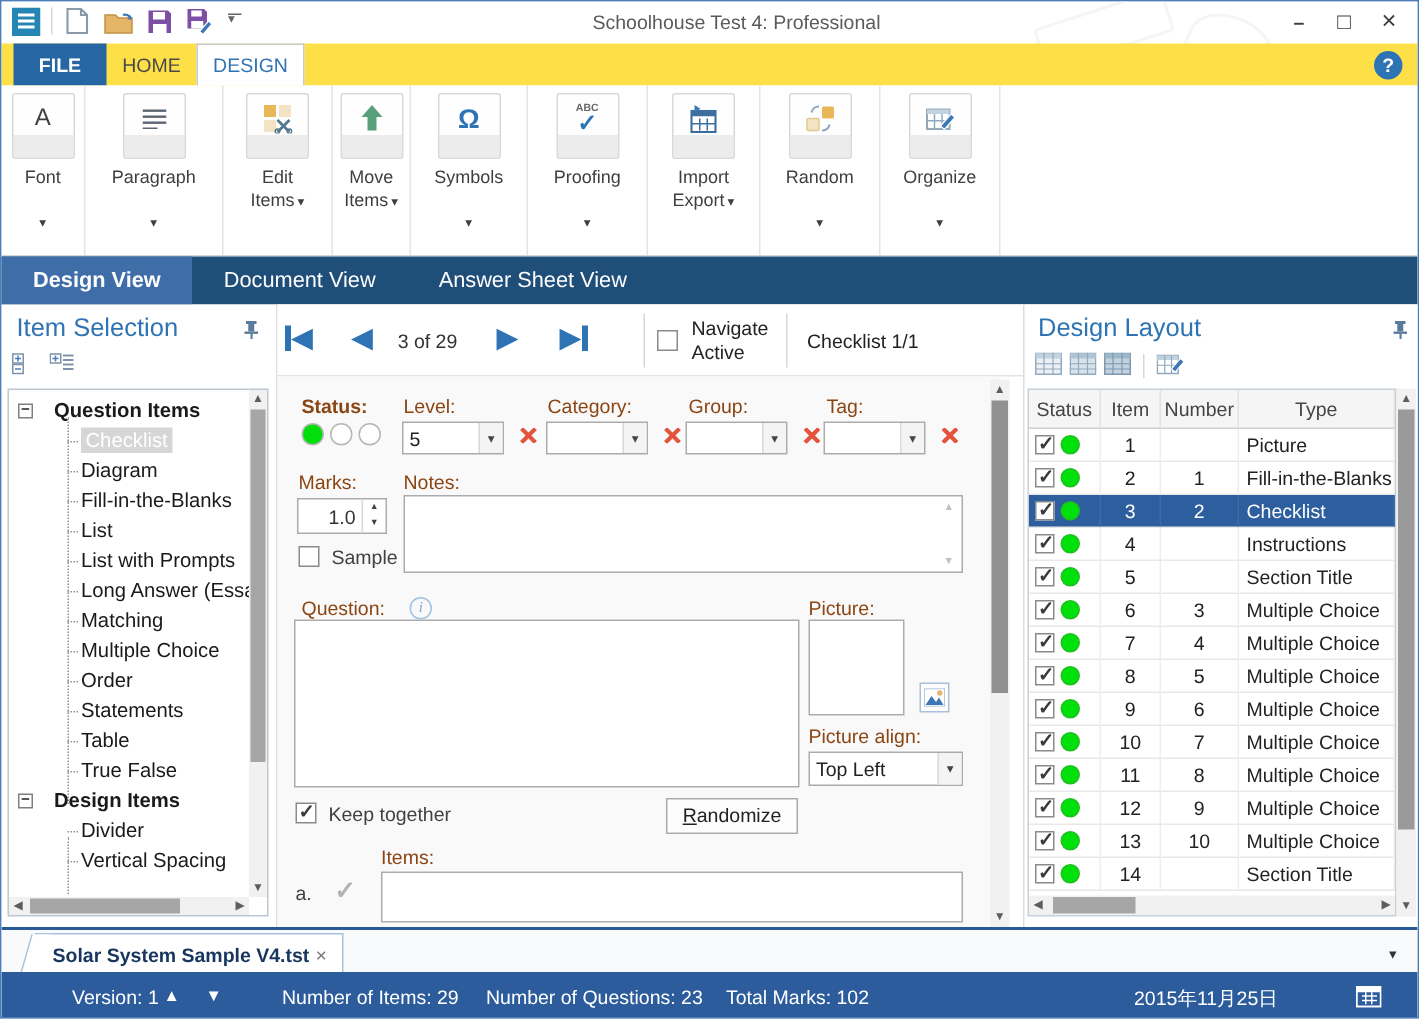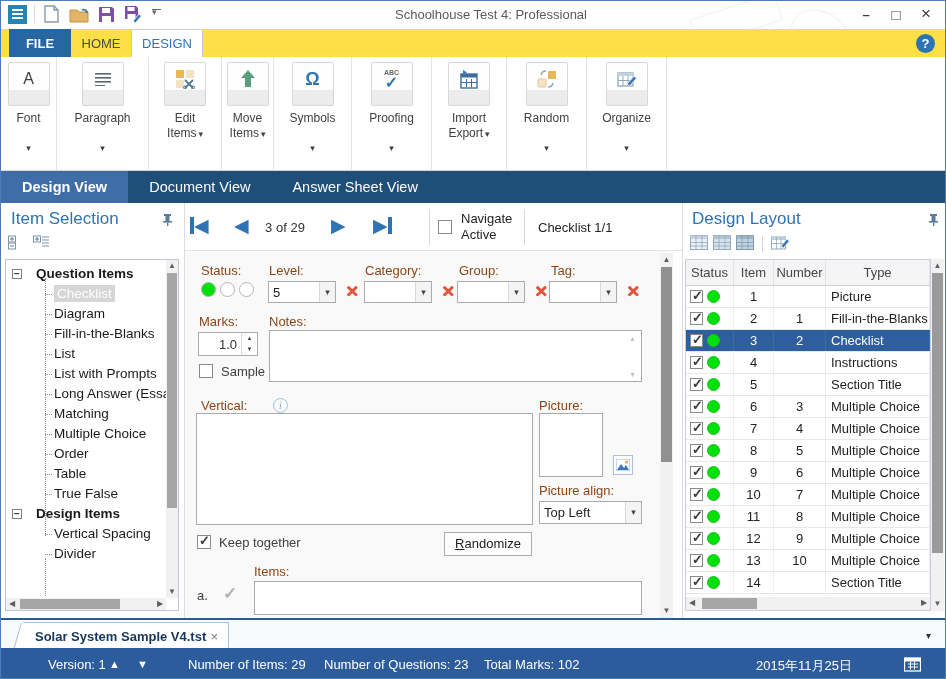--- a/index.html
+++ b/index.html
@@ -396,25 +396,26 @@
         <div class="tree-row branch"><span class="expander"></span><span class="tlabel">Question Items</span></div>
             <div class="tree-row leaf selected"><span class="tlabel">Checklist</span></div>
             <div class="tree-row leaf"><span class="tlabel">Diagram</span></div>
             <div class="tree-row leaf"><span class="tlabel">Fill-in-the-Blanks</span></div>
             <div class="tree-row leaf"><span class="tlabel">List</span></div>
             <div class="tree-row leaf"><span class="tlabel">List with Prompts</span></div>
             <div class="tree-row leaf"><span class="tlabel">Long Answer (Essay)</span></div>
             <div class="tree-row leaf"><span class="tlabel">Matching</span></div>
             <div class="tree-row leaf"><span class="tlabel">Multiple Choice</span></div>
             <div class="tree-row leaf"><span class="tlabel">Order</span></div>
+            <div class="tree-row leaf"><span class="tlabel">Statements</span></div>
             <div class="tree-row leaf"><span class="tlabel">Table</span></div>
             <div class="tree-row leaf"><span class="tlabel">True False</span></div>
             <div class="tree-row branch"><span class="expander"></span><span class="tlabel">Design Items</span></div>
+            <div class="tree-row leaf"><span class="tlabel">Divider</span></div>
             <div class="tree-row leaf"><span class="tlabel">Vertical Spacing</span></div>
-            <div class="tree-row leaf"><span class="tlabel">Divider</span></div>
           </div>
         <div class="sb-v" style="right:0;top:0;width:12px;height:338px;">
           <span class="sb-arr up" style="top:1px;"></span>
           <div class="sb-thumb" style="left:1px;right:1px;top:13px;height:235px;"></div>
           <span class="sb-arr down" style="bottom:1px;"></span>
         </div>
         <div class="sb-h" style="left:0;bottom:0;height:12px;right:12px;">
           <span class="sb-arr left" style="left:0;"></span>
           <div class="sb-thumb" style="top:1px;bottom:1px;left:14px;width:100px;"></div>
           <span class="sb-arr right" style="right:0;"></span>
@@ -441,21 +442,21 @@
           </div>
         <div class="vsep" style="left:244px;"></div>
         <span class="cb navactive-cb"></span>
         <div class="navactive-lb">Navigate Active</div>
         <div class="vsep" style="left:339px;"></div>
         <div class="navctx">Checklist  1/1</div>
       </div>
 
       <div class="form">
 
-        <span class="flabel" style="left:16px;top:12px;">Status:</span>
+        <span class="flabel" style="left:16px;top:12px;font-weight:bold;">Status:</span>
         <span class="radio on" style="left:16px;top:31px;"></span>
         <span class="radio" style="left:35px;top:31px;"></span>
         <span class="radio" style="left:54px;top:31px;"></span>
 
         <span class="flabel" style="left:84px;top:12px;">Level:</span>
         <div class="combo" style="left:83px;top:30px;width:68px;">
             <span class="val">5</span>
             <span class="drop"></span>
           </div>
         <span class="xbtn" style="left:158px;top:30px;"></span>
@@ -490,21 +491,21 @@
             </span>
         </div>
         <span class="cb" style="position:absolute;left:14px;top:113px;"></span>
         <span class="dlabel" style="left:36px;top:113px;">Sample</span>
 
         <span class="flabel" style="left:84px;top:63px;">Notes:</span>
         <div class="txtarea" style="left:84px;top:79px;width:373px;height:52px;"><span></span></div>
         <span class="mini-arr up" style="left:444px;top:84px;"></span>
         <span class="mini-arr dn" style="left:444px;top:120px;"></span>
 
-        <span class="flabel" style="left:16px;top:147px;">Vertical:</span>
+        <span class="flabel" style="left:16px;top:147px;">Question:</span>
         <span class="infoic" style="left:88px;top:147px;"></span>
         <div class="txtarea" style="left:11px;top:162px;width:337px;height:112px;"><span></span></div>
 
         <span class="flabel" style="left:354px;top:147px;">Picture:</span>
         <div class="picbox" style="top:162px;"></div>
         <div class="picbtn" style="top:204px;">
           <svg width="14" height="12">
               <rect x="0" y="0" width="14" height="12" fill="#fff" stroke="#9CB6D6"></rect>
               <path d="M1 11 l4 -6 l3 4 l2 -3 l3 5 z" fill="#3C78B4"></path>
               <circle cx="10.5" cy="3" r="1.8" fill="#E8B46E"></circle>

